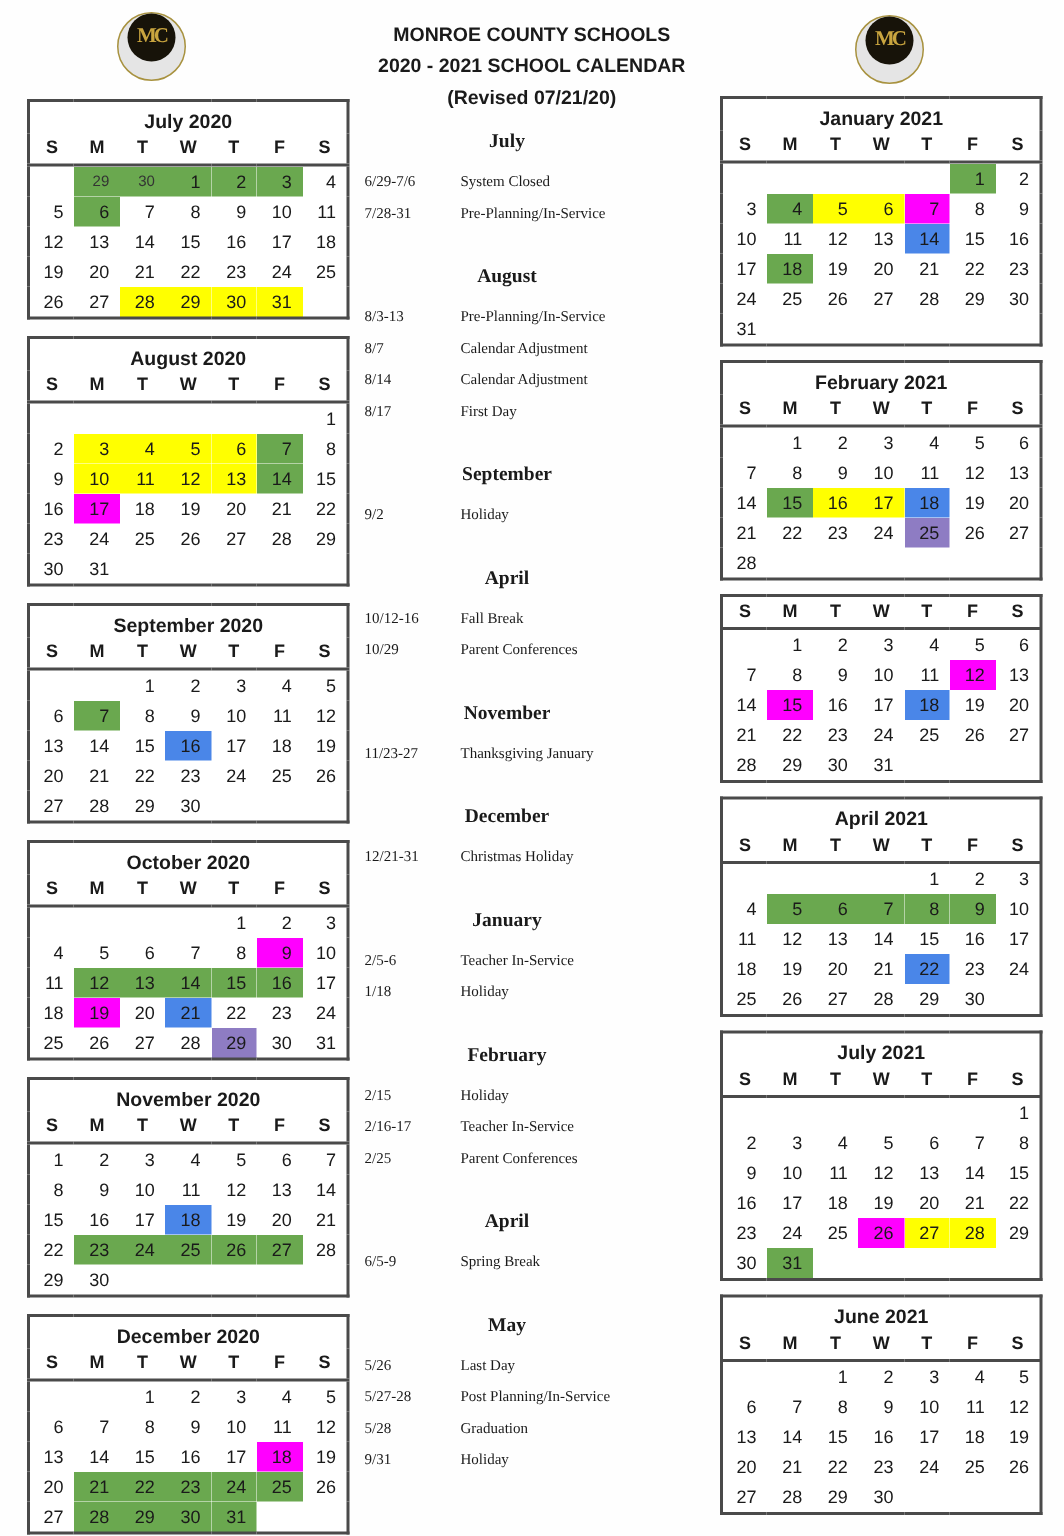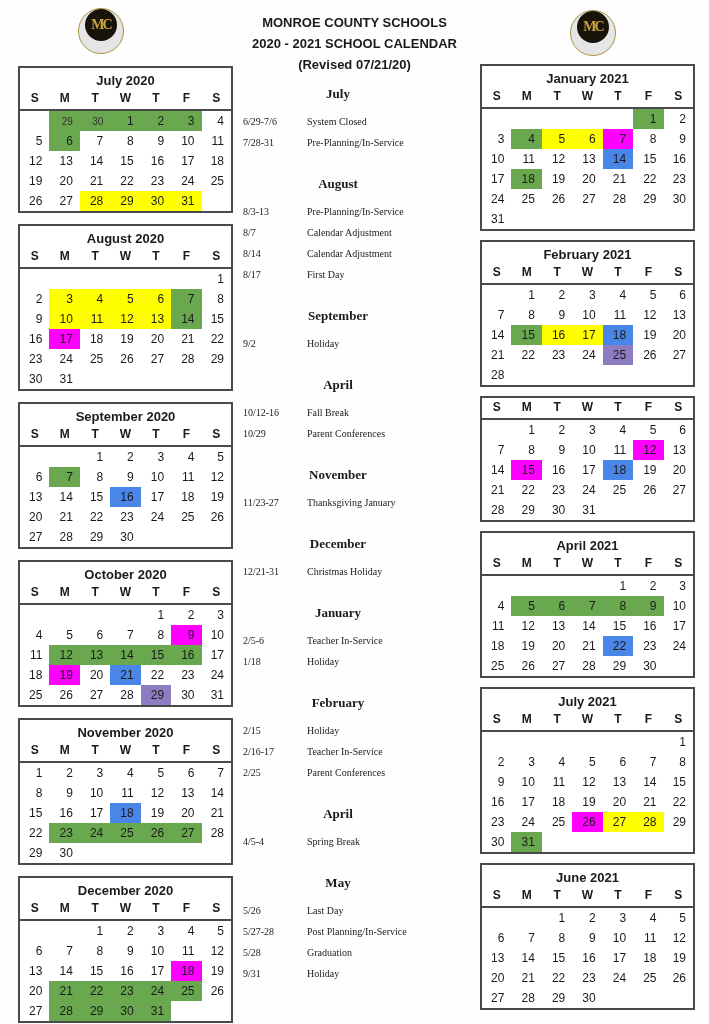--- a/index.html
+++ b/index.html
@@ -545,21 +545,21 @@
             <span class="event-label">Teacher In-Service</span>
           </div>
           <div class="event-row">
             <span class="event-date">2/25</span>
             <span class="event-label">Parent Conferences</span>
           </div>
         </div>
         <div class="event-group">
           <div class="event-month">April</div>
           <div class="event-row">
-            <span class="event-date">4/5-4</span>
+            <span class="event-date">6/5-9</span>
             <span class="event-label">Spring Break</span>
           </div>
         </div>
         <div class="event-group">
           <div class="event-month">May</div>
           <div class="event-row">
             <span class="event-date">5/26</span>
             <span class="event-label">Last Day</span>
           </div>
           <div class="event-row">

